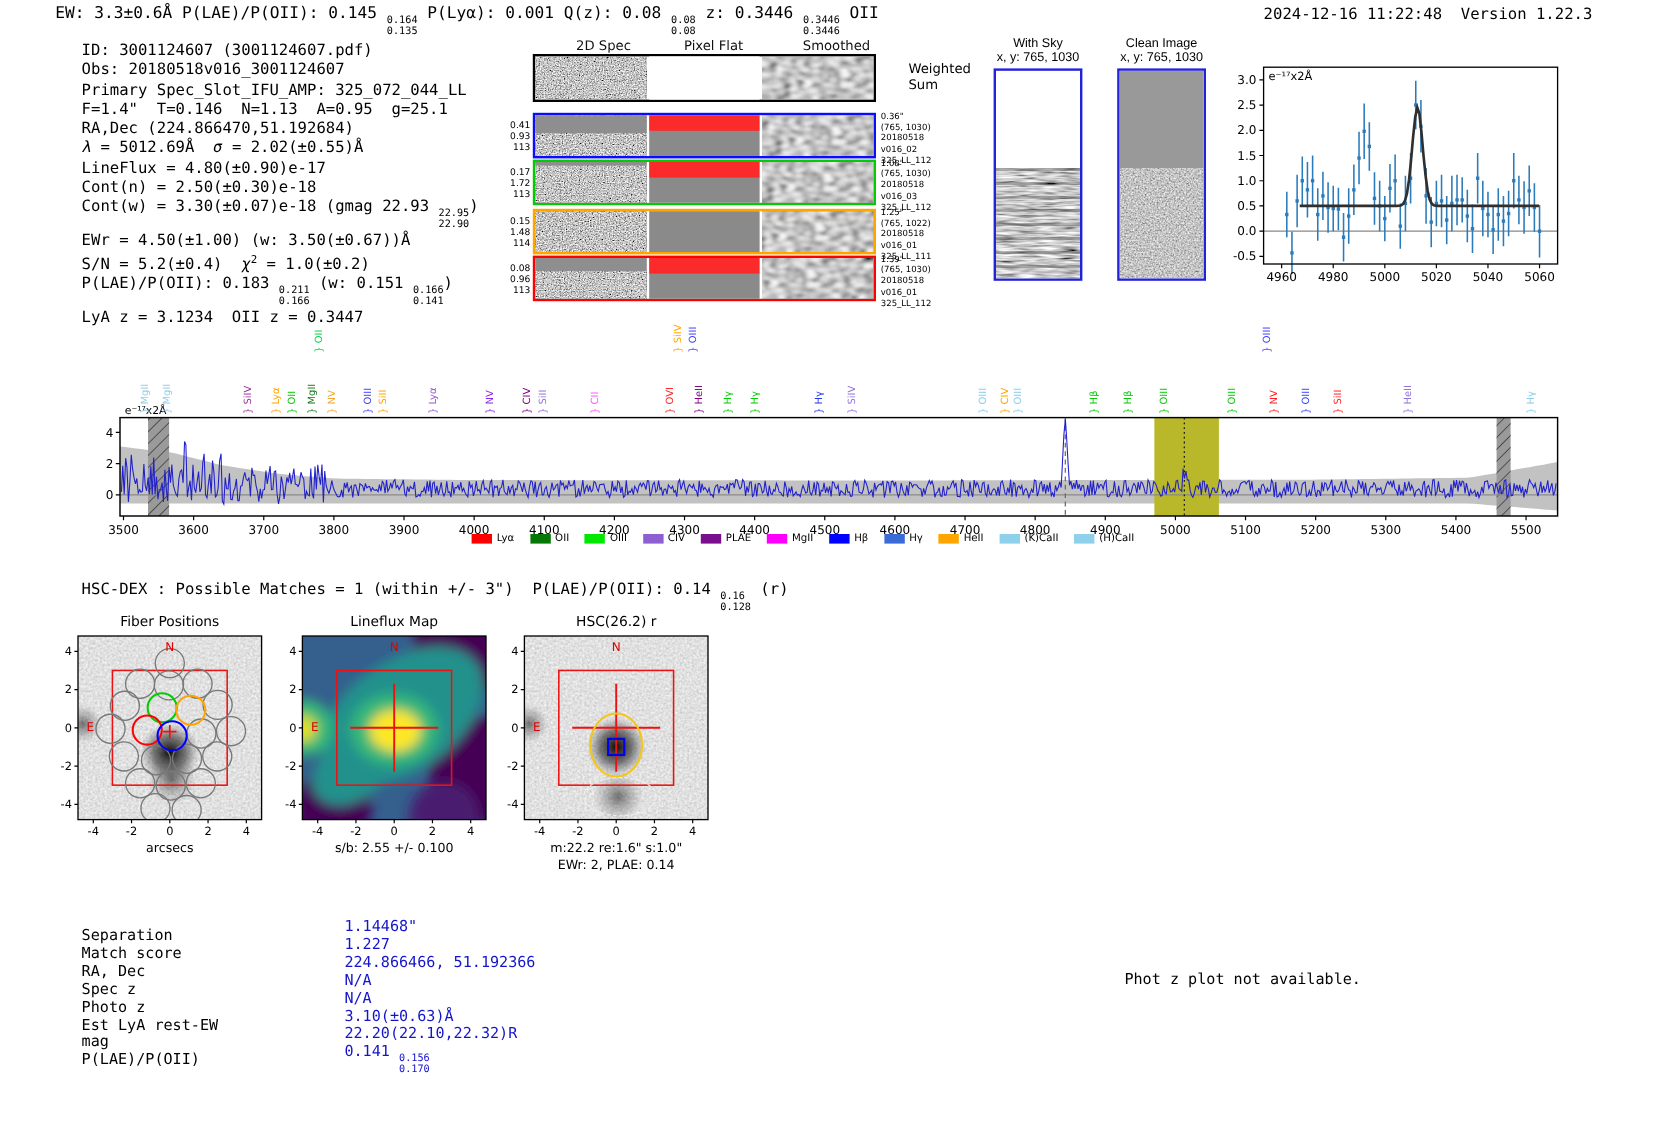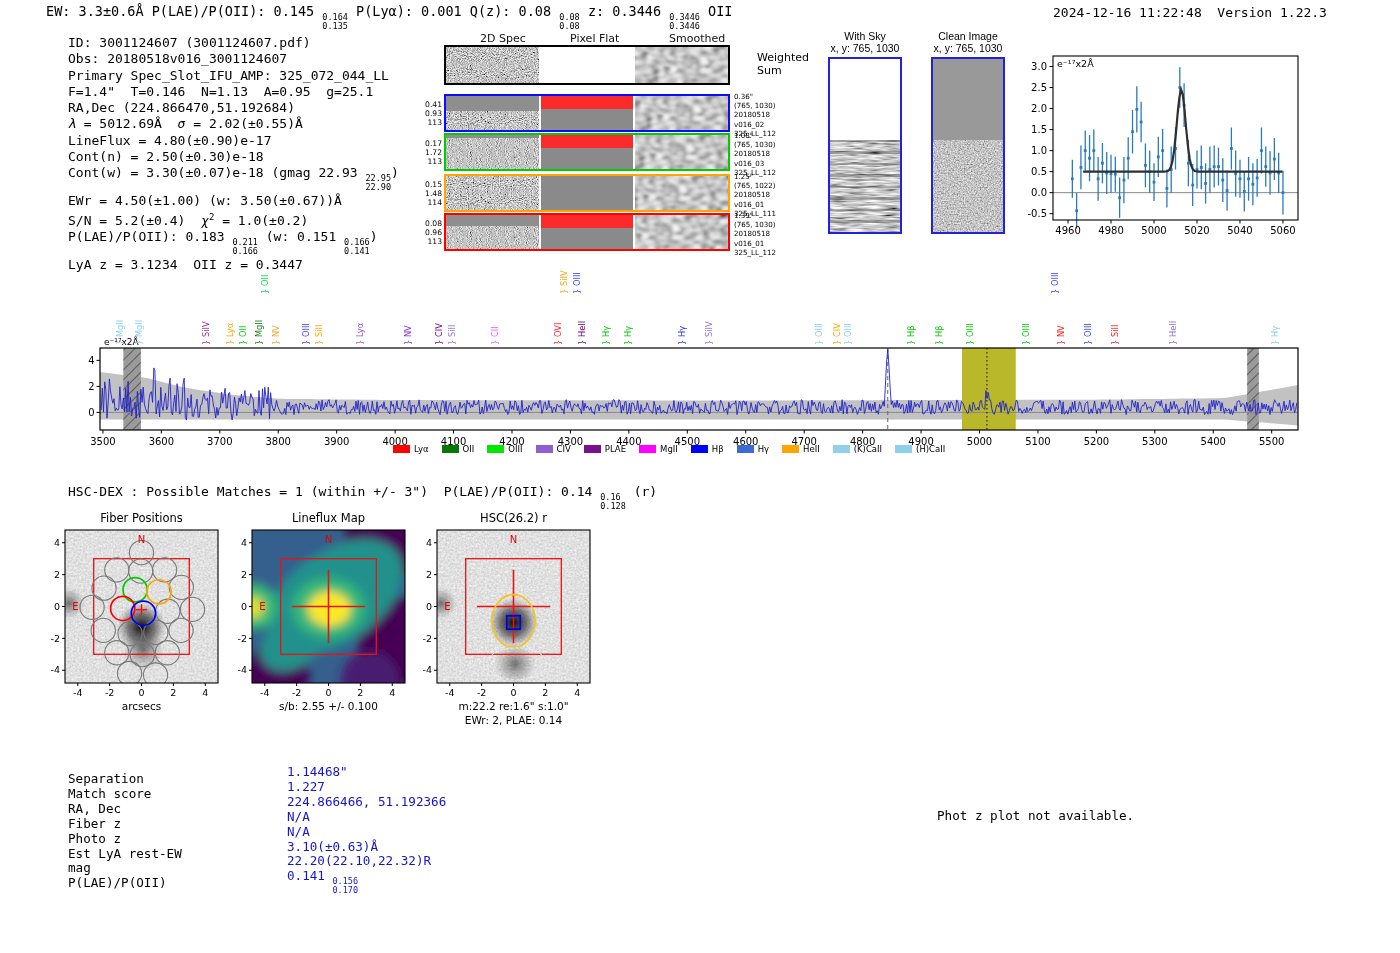--- a/index.html
+++ b/index.html
@@ -713,17 +713,17 @@
           <line x1="167.25000000000003" x2="167.25000000000003" y1="175" y2="178" stroke="#000"></line>
           <text x="167.25000000000003" y="188" font-size="9.5" text-anchor="middle">4</text>
           <line x1="24" x2="27" y1="34.75" y2="34.75" stroke="#000"></line>
           <text x="22" y="37.95" font-size="9.5" text-anchor="end">4</text>
           <text x="103.5" y="14" font-size="11.5" text-anchor="middle">HSC(26.2) r</text>
           <text x="103.5" y="202" font-size="10.5" text-anchor="middle">m:22.2  re:1.6"  s:1.0"</text>
           <text x="103.5" y="216" font-size="10.5" text-anchor="middle">EWr: 2, PLAE: 0.14</text>
         </svg></div>
     </div>
 
-  <div id="mt-labels" class="abs"><div>Separation</div><div>Match score</div><div>RA, Dec</div><div>Fiber z</div><div>Photo z</div><div>Est LyA rest-EW</div><div>mag</div><div>P(LAE)/P(OII)</div></div>
+  <div id="mt-labels" class="abs"><div>Separation</div><div>Match score</div><div>RA, Dec</div><div>Spec z</div><div>Photo z</div><div>Est LyA rest-EW</div><div>mag</div><div>P(LAE)/P(OII)</div></div>
   <div id="mt-values" class="abs"><div>1.14468"</div><div>1.227</div><div>224.866466, 51.192366</div><div>N/A</div><div>N/A</div><div>3.10(±0.63)Å</div><div>22.20(22.10,22.32)R</div><div>0.141 <span class="frac"><span>0.156</span><span>0.170</span></span></div></div>
 
   <div id="photz" class="abs">Phot z plot not available.</div>
 </div>
 
 </body></html>

